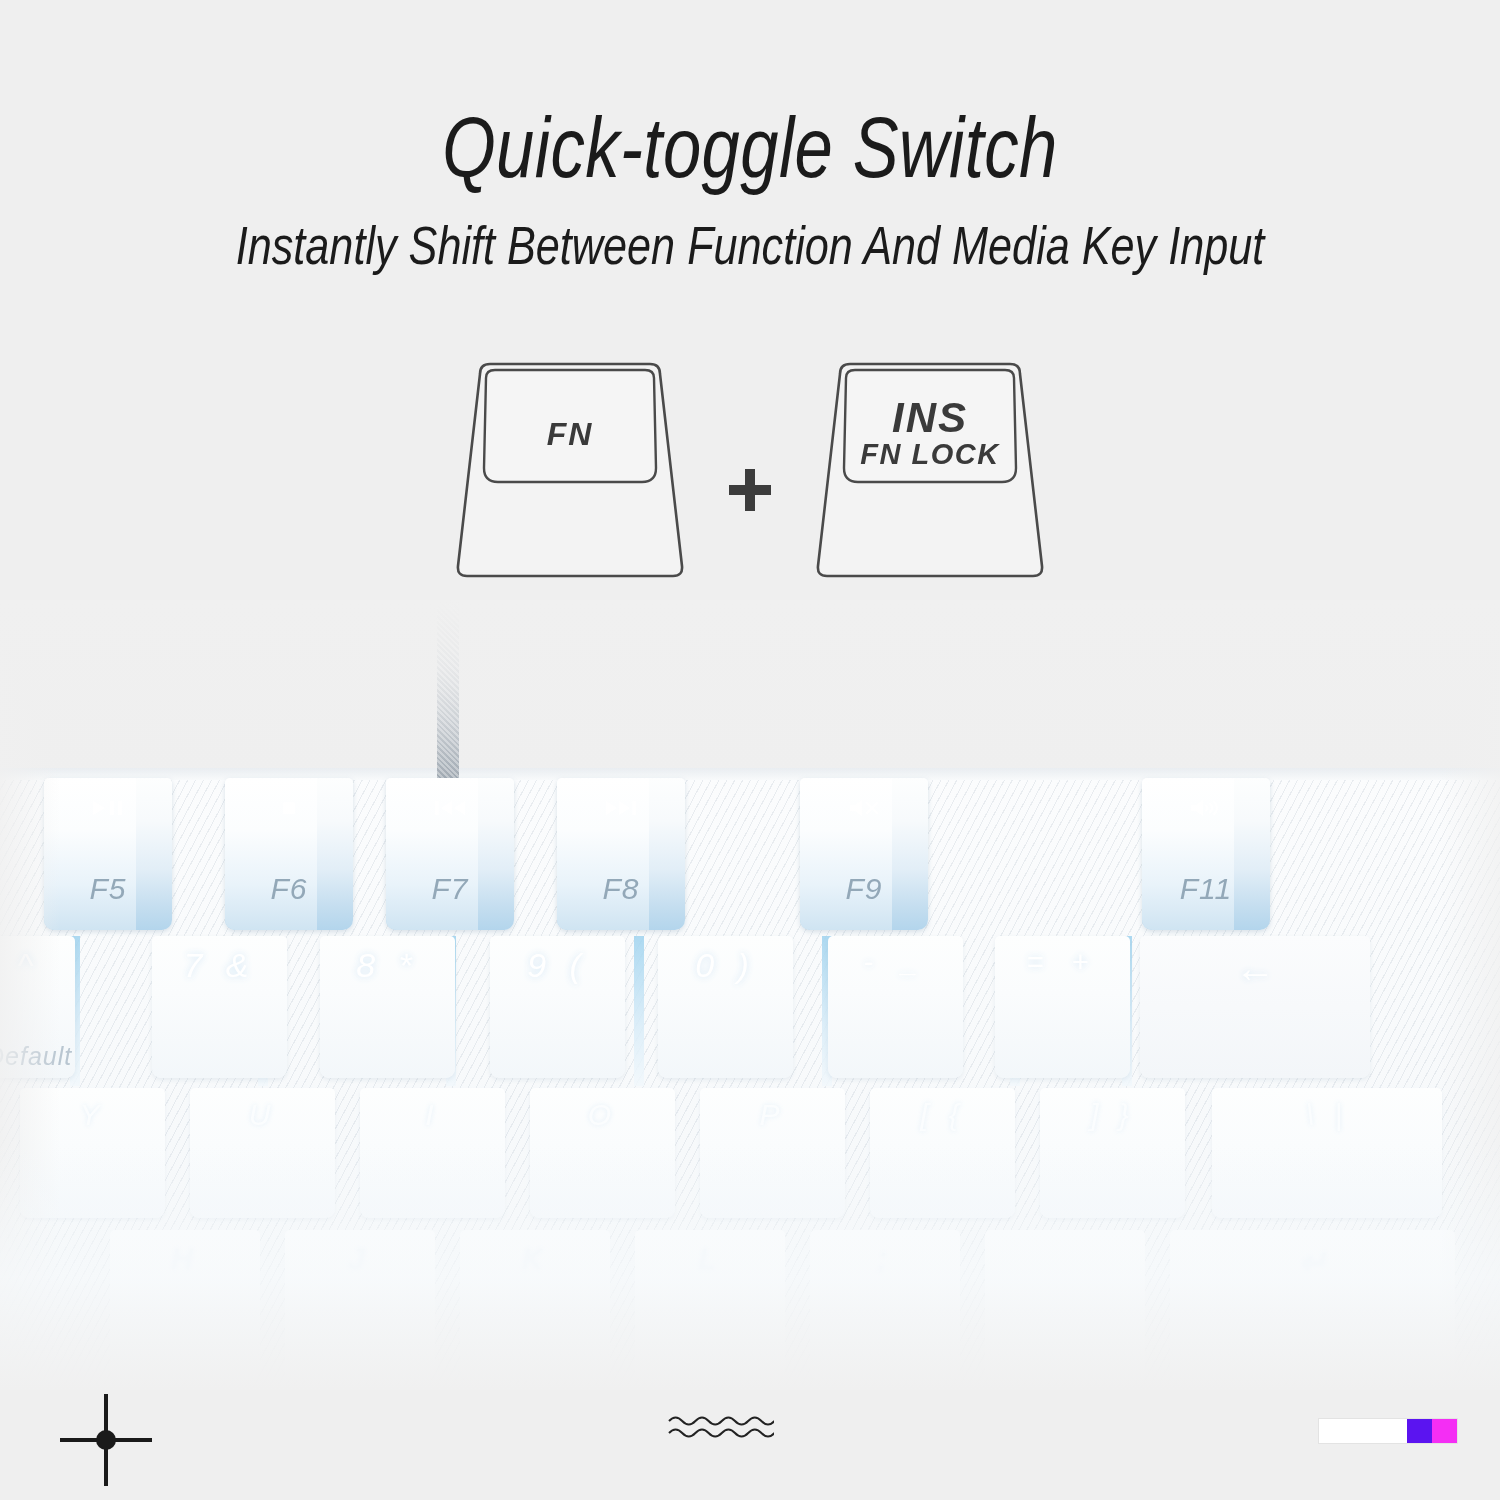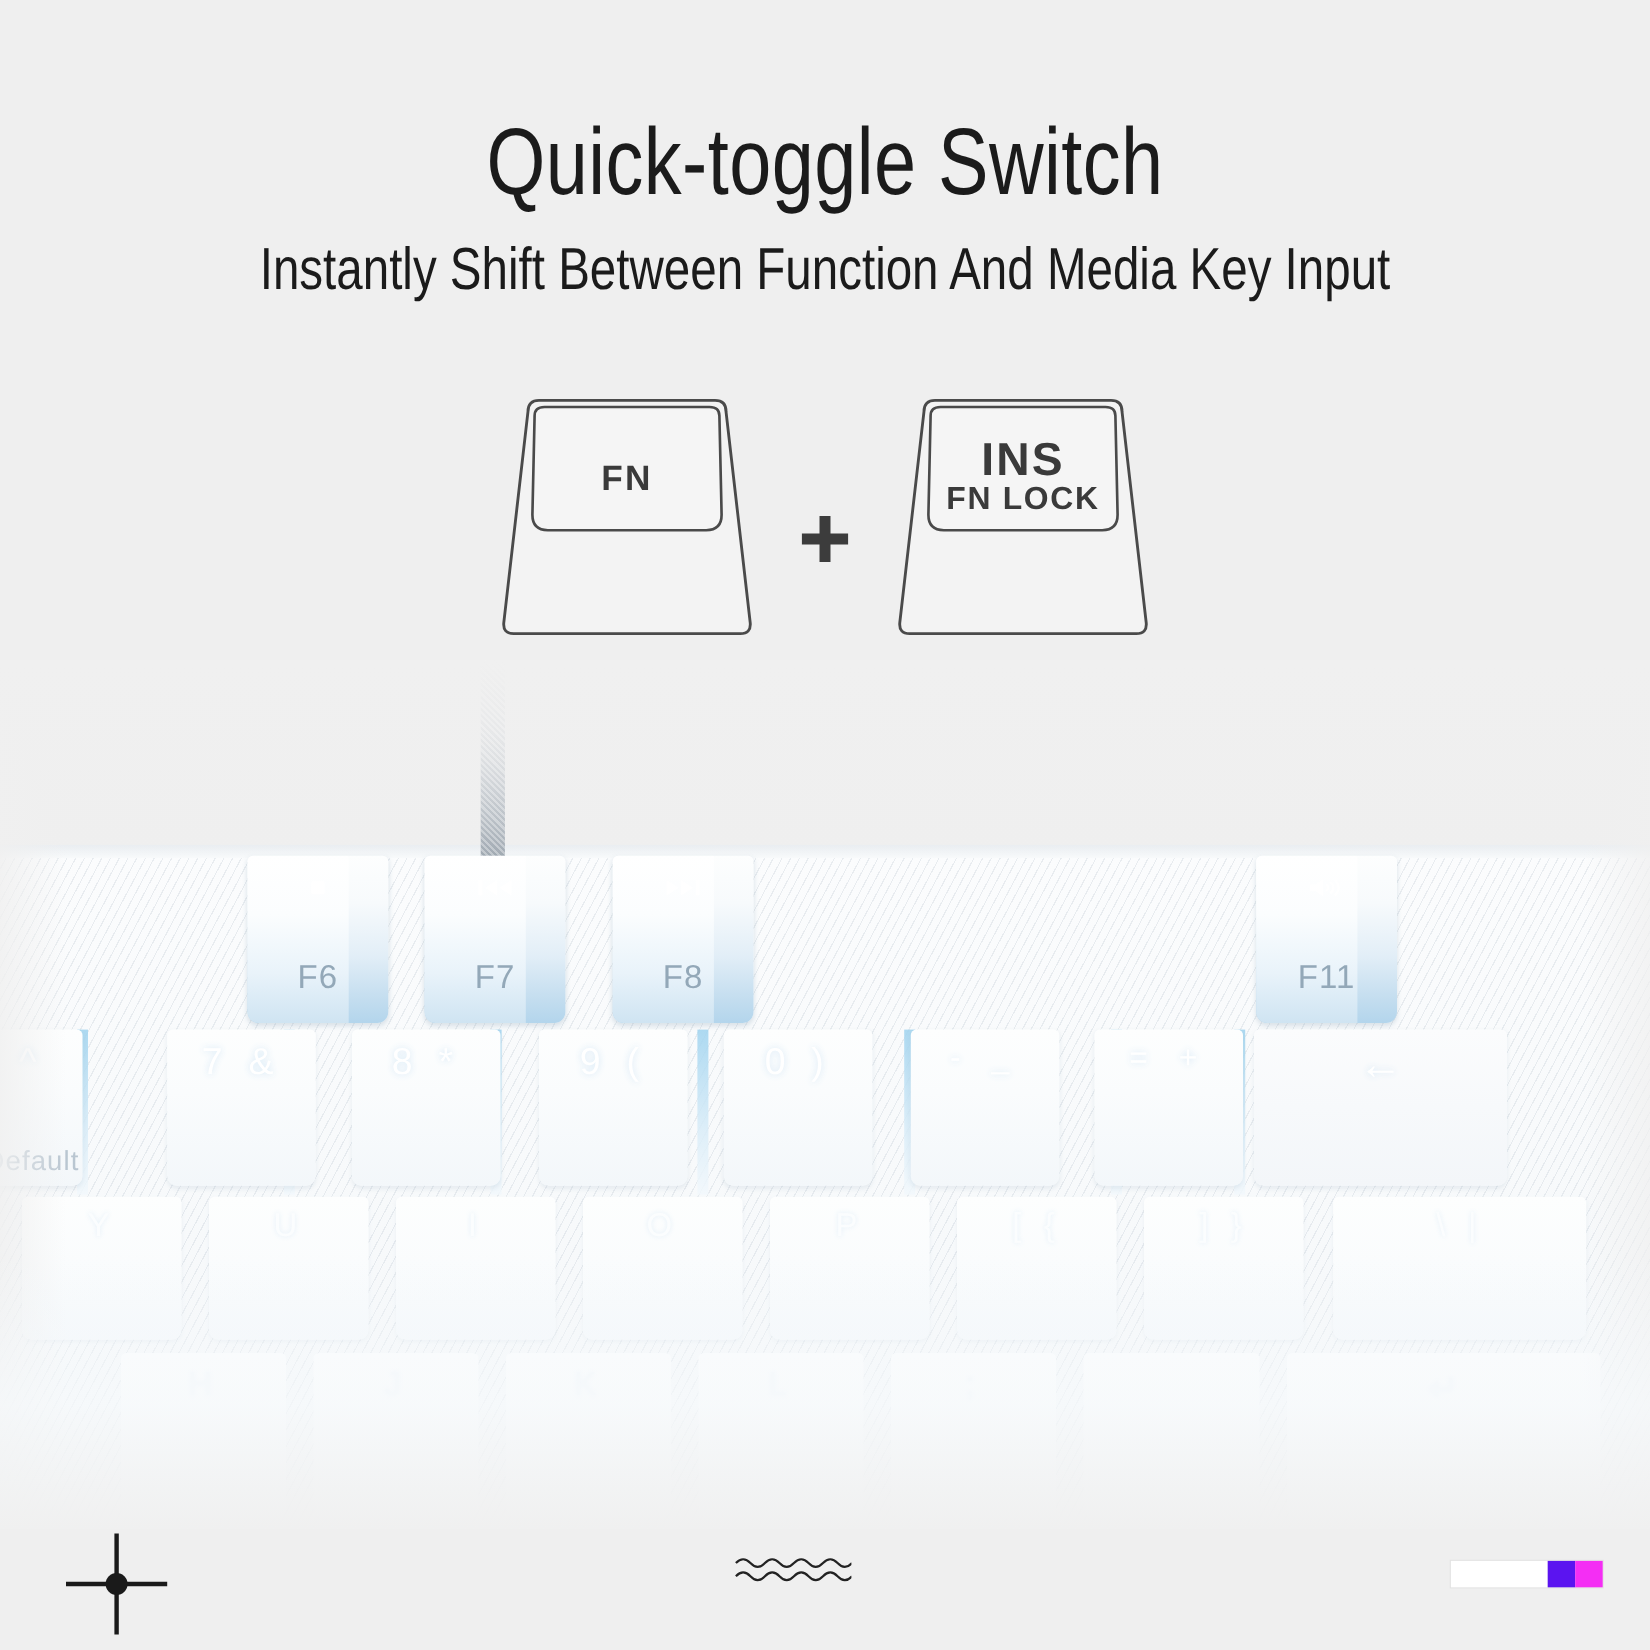--- a/index.html
+++ b/index.html
@@ -2,21 +2,21 @@
 <html><head>
 <meta charset="utf-8">
 <style>
   html,body{margin:0;padding:0;}
   body{
     width:1500px;height:1500px;overflow:hidden;
     background:#f0f0f0;
     font-family:"Liberation Sans",sans-serif;
     position:relative;
   }
-  #stage{position:absolute;inset:0;width:1500px;height:1500px;overflow:hidden;background:#efefef;}
+  #stage{position:absolute;inset:0;width:1500px;height:1500px;overflow:hidden;background:#efefef;font-style:italic;}
 
   
   .headings{position:absolute;top:0;left:0;width:1500px;text-align:center;z-index:40;}
   .title{
     font-family:"Liberation Sans",sans-serif;
     font-size:86px;line-height:1;
     color:#1b1b1b;
     margin-top:104px;
     transform:scaleX(.80);
     letter-spacing:.5px;
@@ -226,20 +226,31 @@
       <div class="cap-label bottom">FN LOCK</div>
     </div>
   </div>
 
   <div class="photo">
 
     <div class="plate"></div>
     <div class="plate-top"></div>
     <div class="cable"></div>
 
+    <div class="fkey" style="left:44px">
+      <div class="gloss"></div>
+      <div class="mediaicon">
+        <svg width="34" height="16" viewBox="0 0 34 16">
+            <path d="M2 1 L14 8 L2 15 Z" fill="#fff"></path>
+            <rect x="19" y="1" width="4" height="14" fill="#fff"></rect>
+            <rect x="27" y="1" width="4" height="14" fill="#fff"></rect>
+          </svg>
+      </div>
+      <div class="fnum">F5</div>
+    </div>
 
     <div class="fkey" style="left:225px">
       <div class="gloss"></div>
       <div class="mediaicon">
         <svg width="16" height="16" viewBox="0 0 16 16">
             <rect x="2" y="2" width="12" height="12" rx="1.5" fill="#fff"></rect>
           </svg>
       </div>
       <div class="fnum">F6</div>
     </div>
@@ -261,20 +272,30 @@
       <div class="mediaicon">
         <svg width="34" height="16" viewBox="0 0 34 16">
             <path d="M2 1 L13 8 L2 15 Z" fill="#fff"></path>
             <path d="M15 1 L26 8 L15 15 Z" fill="#fff"></path>
             <rect x="28.5" y="1" width="3.5" height="14" fill="#fff"></rect>
           </svg>
       </div>
       <div class="fnum">F8</div>
     </div>
 
+    <div class="fkey" style="left:800px">
+      <div class="gloss"></div>
+      <div class="mediaicon">
+        <svg width="32" height="20" viewBox="0 0 32 20">
+            <path d="M2 7 H7 L14 2 V18 L7 13 H2 Z" fill="#fff"></path>
+            <path d="M19 5 L29 15 M29 5 L19 15" stroke="#fff" stroke-width="2.4" stroke-linecap="round"></path>
+          </svg>
+      </div>
+      <div class="fnum">F9</div>
+    </div>
 
 
     <div class="fkey" style="left:1142px">
       <div class="gloss"></div>
       <div class="mediaicon">
         <svg width="34" height="20" viewBox="0 0 34 20">
             <path d="M2 7 H7 L14 2 V18 L7 13 H2 Z" fill="#fff"></path>
             <path d="M17 7.5 Q20 10 17 12.5 M21 5.5 Q25.5 10 21 14.5 M25 3.5 Q31 10 25 16.5" stroke="#fff" stroke-width="2" fill="none" stroke-linecap="round"></path>
           </svg>
       </div>

